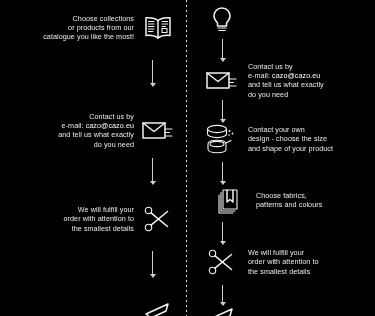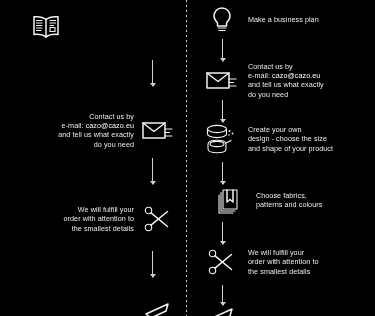--- a/index.html
+++ b/index.html
@@ -98,20 +98,23 @@
 </head>
 <body>
 
 <div id="page">
 
   <div class="divider"></div>
 
   <div class="col-left">
 
     <div class="step" style="top:14px; left:22px; width:160px;">
+      <div class="step-text" style="width:112px;">Choose collections
+or products from our
+catalogue you like the most!</div>
       <div class="icon-box" style="width:48px;">
         <svg width="32" height="26" viewBox="0 0 32 26">
           <path class="stroke" d="M16 5.5 C13 3 9 2.3 4 2.8 L4 20.5 C9 20 13 20.7 16 23"></path>
           <path class="stroke" d="M16 5.5 C19 3 23 2.3 28 2.8 L28 20.5 C23 20 19 20.7 16 23"></path>
           <path class="stroke" d="M16 5.5 L16 23"></path>
           <path class="stroke-thin" d="M6.5 6.5 H12 M6.5 9 H12 M6.5 11.5 H12 M6.5 14 H12 M6.5 16.5 H11"></path>
           <path class="stroke-thin" d="M20 6.5 H25.5 M20 9 H25.5 M20 11.5 H23.5"></path>
           <rect class="stroke-thin" x="20" y="13.5" width="5" height="4"></rect>
         </svg>
       </div>
@@ -164,21 +167,20 @@
 
   <div class="col-right">
 
     <div class="step" style="top:5px; left:196px; width:175px;">
       <div class="icon-box" style="width:52px;">
         <svg width="26" height="30" viewBox="0 0 26 30">
           <path class="stroke" d="M13 3 C8 3 5 6.8 5 11 C5 14 6.8 16 8.5 18 L8.5 21 L17.5 21 L17.5 18 C19.2 16 21 14 21 11 C21 6.8 18 3 13 3 Z"></path>
           <path class="stroke-thin" d="M9 23 H17 M9.8 25.5 H16.2"></path>
         </svg>
       </div>
-      <div class="step-text" style="width:118px;">Make a business plan</div>
     </div>
 
     <div class="arrow" style="top:39px; left:222px; height:22px;"></div>
 
     <div class="step" style="top:62px; left:196px; width:175px;">
       <div class="icon-box" style="width:52px;">
         <svg width="34" height="24" viewBox="0 0 34 24">
           <rect class="stroke" x="2" y="5" width="22" height="15"></rect>
           <path class="stroke" d="M2 5 L13 13.5 L24 5"></path>
           <path class="stroke-thin" d="M24 11 H31 M24 14.5 H28.5 M24 18 H31"></path>
@@ -198,21 +200,21 @@
           <ellipse class="stroke-thin" cx="13" cy="7" rx="9.5" ry="3.6"></ellipse>
           <path class="stroke-thin" d="M3.5 7 L3.5 12 C3.5 14 7.8 15.6 13 15.6 C18.2 15.6 22.5 14 22.5 12 L22.5 7"></path>
           <circle class="dotfill" cx="25.5" cy="9" r="1"></circle>
           <circle class="dotfill" cx="28.5" cy="11.5" r="0.9"></circle>
           <circle class="dotfill" cx="25" cy="13" r="0.8"></circle>
           <path class="stroke-thin" d="M4 22 C4 19.5 8 18.2 13 18.2 C18 18.2 22 19.5 22 22 L22 27 C22 29.5 18 30.8 13 30.8 C8 30.8 4 29.5 4 27 Z"></path>
           <ellipse class="stroke-thin" cx="13" cy="22" rx="7" ry="2.6"></ellipse>
           <path class="stroke-thin" d="M22 21 L27 18.5"></path>
         </svg>
       </div>
-      <div class="step-text" style="width:118px;">Create your own
+      <div class="step-text" style="width:118px;">Contact your own
 design - choose the size
 and shape of your product</div>
     </div>
 
     <div class="arrow" style="top:162px; left:222px; height:22px;"></div>
 
     <div class="step" style="top:185px; left:204px; width:175px;">
       <div class="icon-box" style="width:52px;">
         <svg width="32" height="30" viewBox="0 0 32 30">
           <path class="stroke-thin" d="M9 5 L23 5 L23 24 L9 24 Z"></path>

